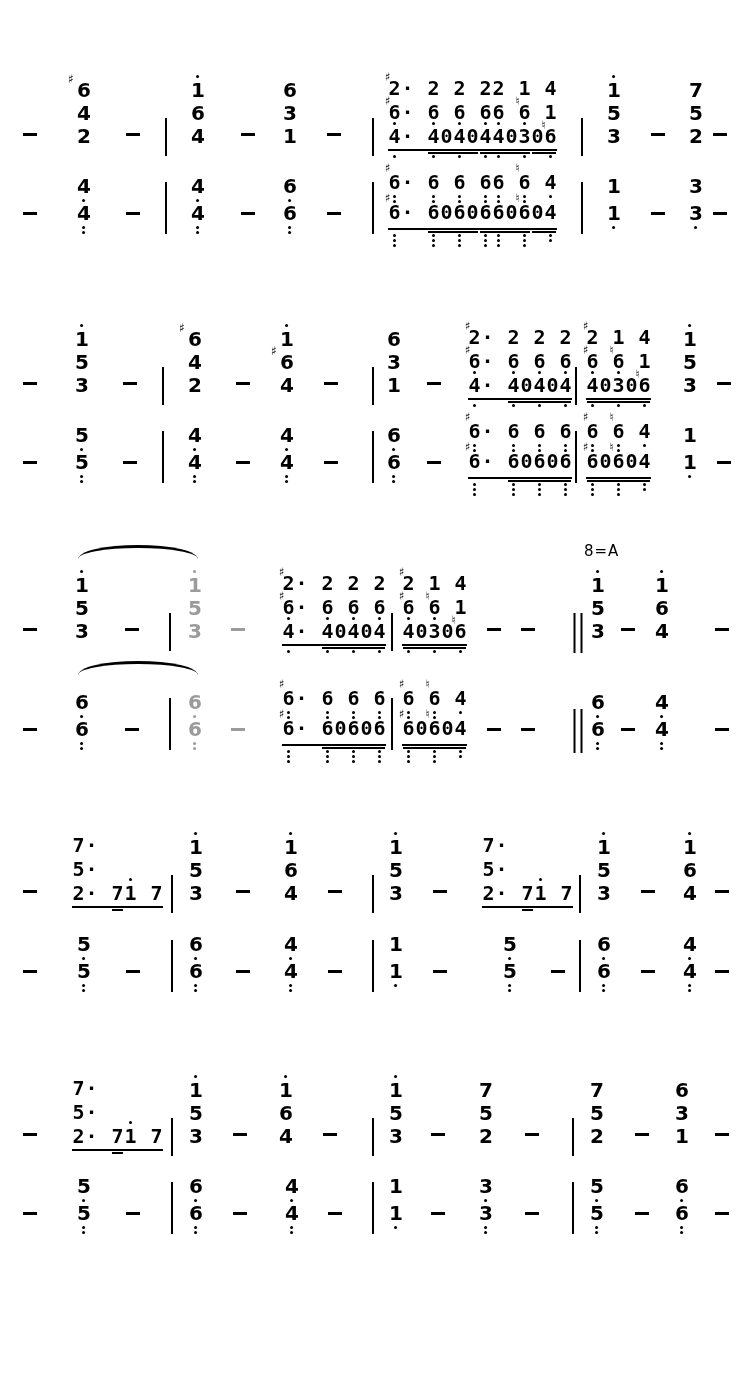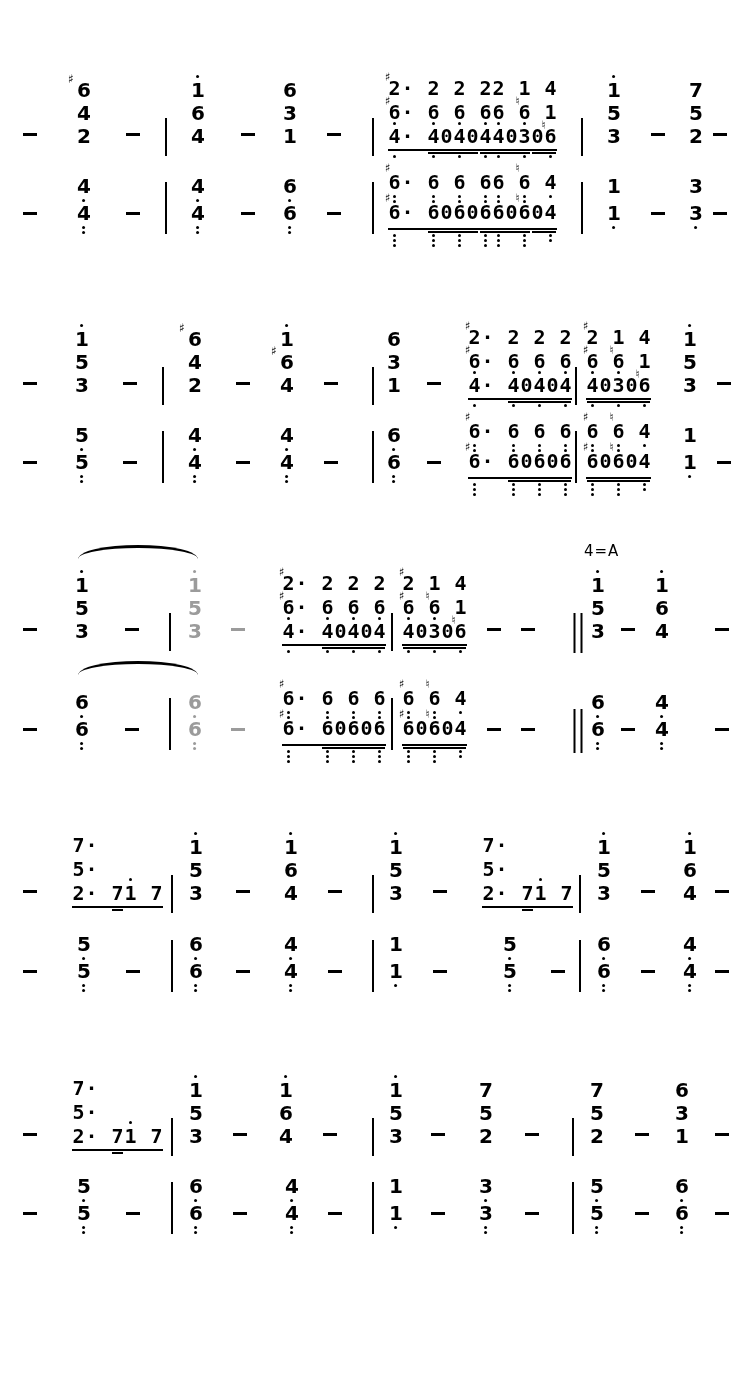--- a/index.html
+++ b/index.html
@@ -446,14 +446,14 @@
       </div>
       <div class="dash ctr" style="left: 642px;"></div>
       <div class="chord ctr" style="left: 682px;">
         <span class="note">6<i class="od ob1"></i></span>
         <span class="note">6<i class="od ob1"></i><i class="od ob2"></i></span>
       </div>
       <div class="dash ctr" style="left: 722px;"></div>
     </div>
     <div class="tie" style="left: 78px; top: 545px; width: 120px; height: 14px;"></div>
     <div class="tie" style="left: 78px; top: 661px; width: 120px; height: 14px;"></div>
-    <div class="keylabel" style="left: 584px; top: 542px;">4=A</div>
+    <div class="keylabel" style="left: 584px; top: 542px;">8=A</div>
   </div>
 
 </body></html>

